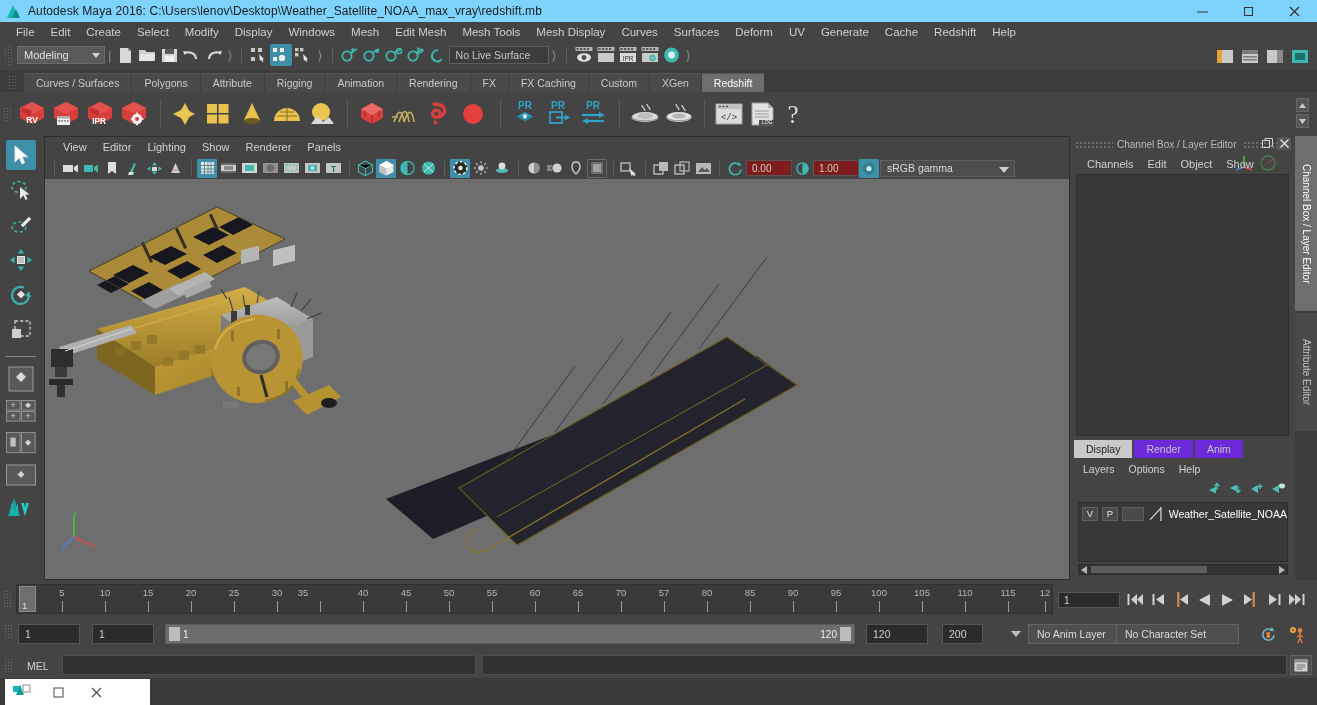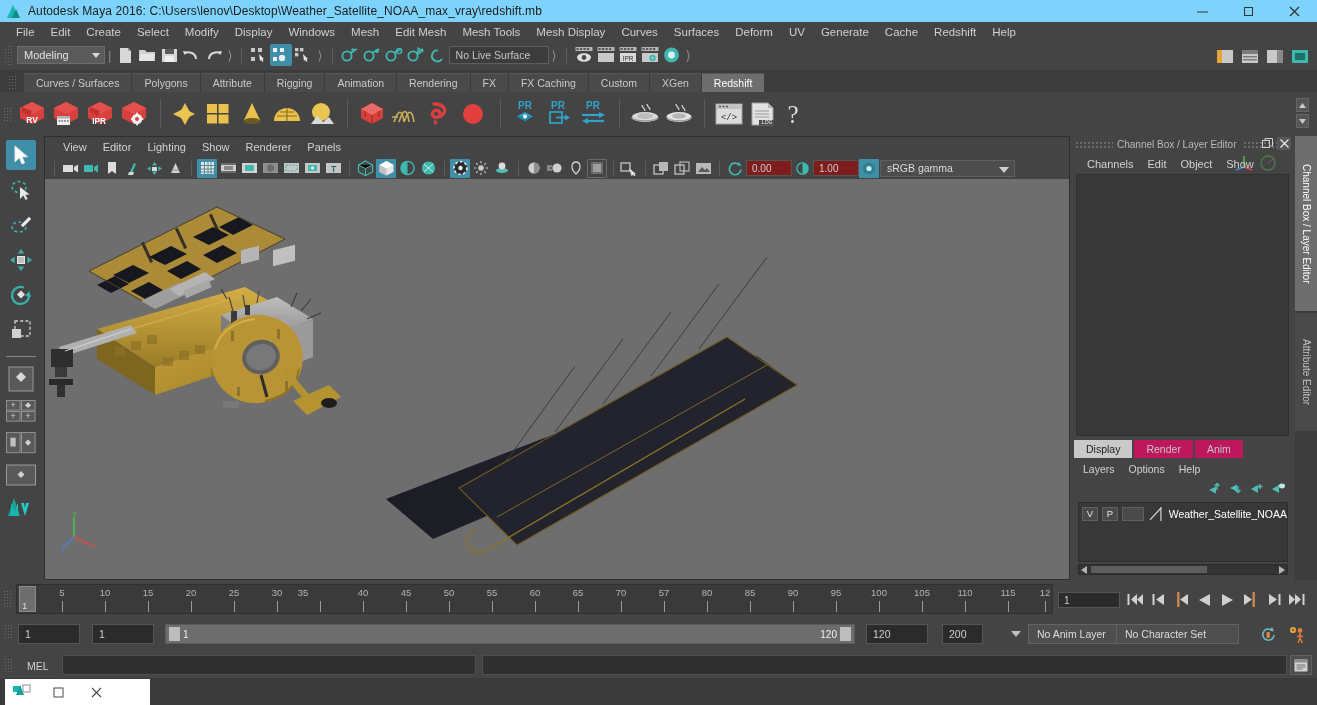--- a/index.html
+++ b/index.html
@@ -146,21 +146,21 @@
   .rp-title .t{ font-size:10px; color:#b9b9b9; margin-left:4px; }
   .rp-title .dots2{ width:36px; height:7px; margin-left:6px;
       background-image:radial-gradient(#6d6d6d 1px, transparent 1px); background-size:4px 4px;}
   .rp-title .bs{ position:absolute; right:2px; top:1px; display:flex; gap:3px; }
   .cb-menubar{ height:20px; display:flex; align-items:center; padding-left:8px; }
   .cb-menu{ padding:1px 7px; font-size:11px; color:#d2d2d2; }
   .cb-body{ position:absolute; left:4px; top:38px; width:213px; height:262px;
             background:#383838; border:1px solid #2f2f2f; }
   .layer-tabs{ position:absolute; left:2px; top:304px; width:216px; height:18px; display:flex; }
   .ltab{ height:18px; padding:0 12px; font-size:10.5px; display:flex; align-items:center;
-         background:#be185d; color:#c4c4c4; margin-right:2px; }
+         background:#6d28d9; color:#c4c4c4; margin-right:2px; }
   .ltab.active{ background:#c9c9c9; color:#1d1d1d; }
   .layer-menubar{ position:absolute; left:4px; top:326px; display:flex; }
   .lm{ padding:1px 7px; font-size:10.5px; color:#d2d2d2; }
   .layer-btns{ position:absolute; right:8px; top:346px; display:flex; gap:6px; }
   .layer-list{ position:absolute; left:6px; top:366px; width:210px; height:60px;
                background:#383838; border:1px solid #2d2d2d; }
   .layer-row{ display:flex; align-items:center; height:17px; padding-left:3px; margin-top:2px; }
   .lbx{ width:16px; height:14px; background:#4a4a4a; border:1px solid #606060; color:#e2e2e2;
         font-size:9.5px; display:flex; align-items:center; justify-content:center; margin-right:4px;}
   .lbx.blank{ width:22px; }

